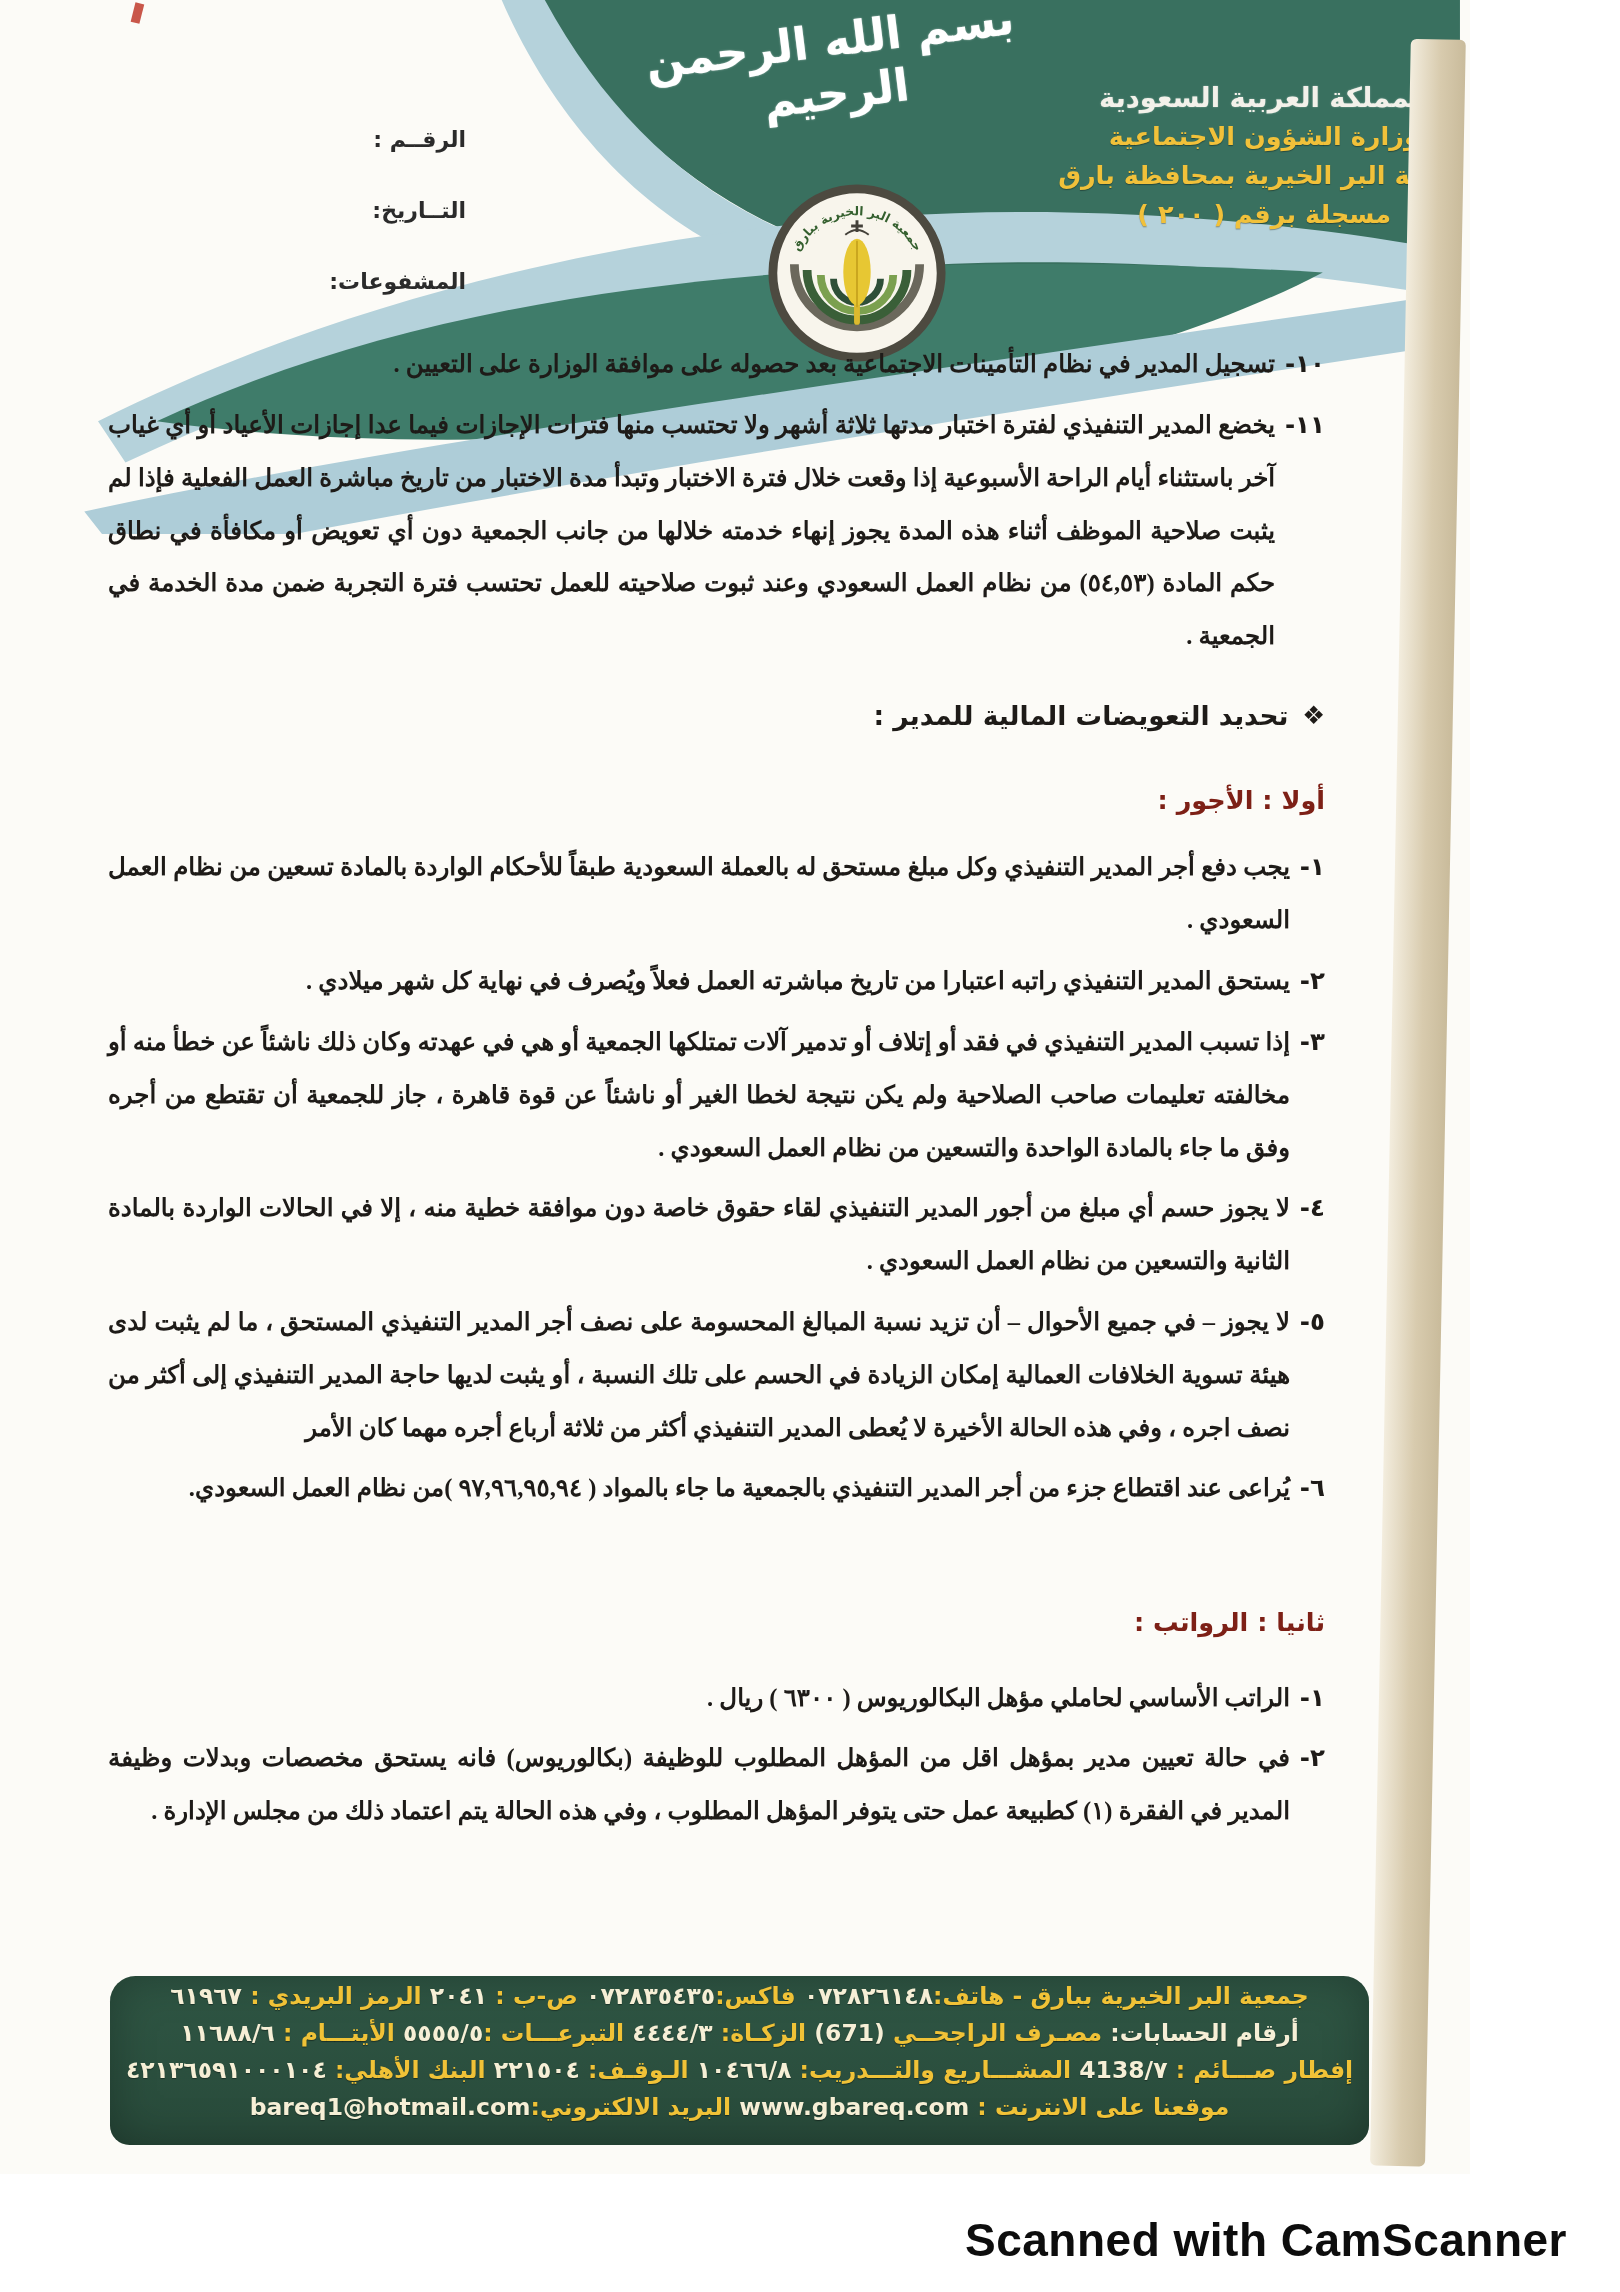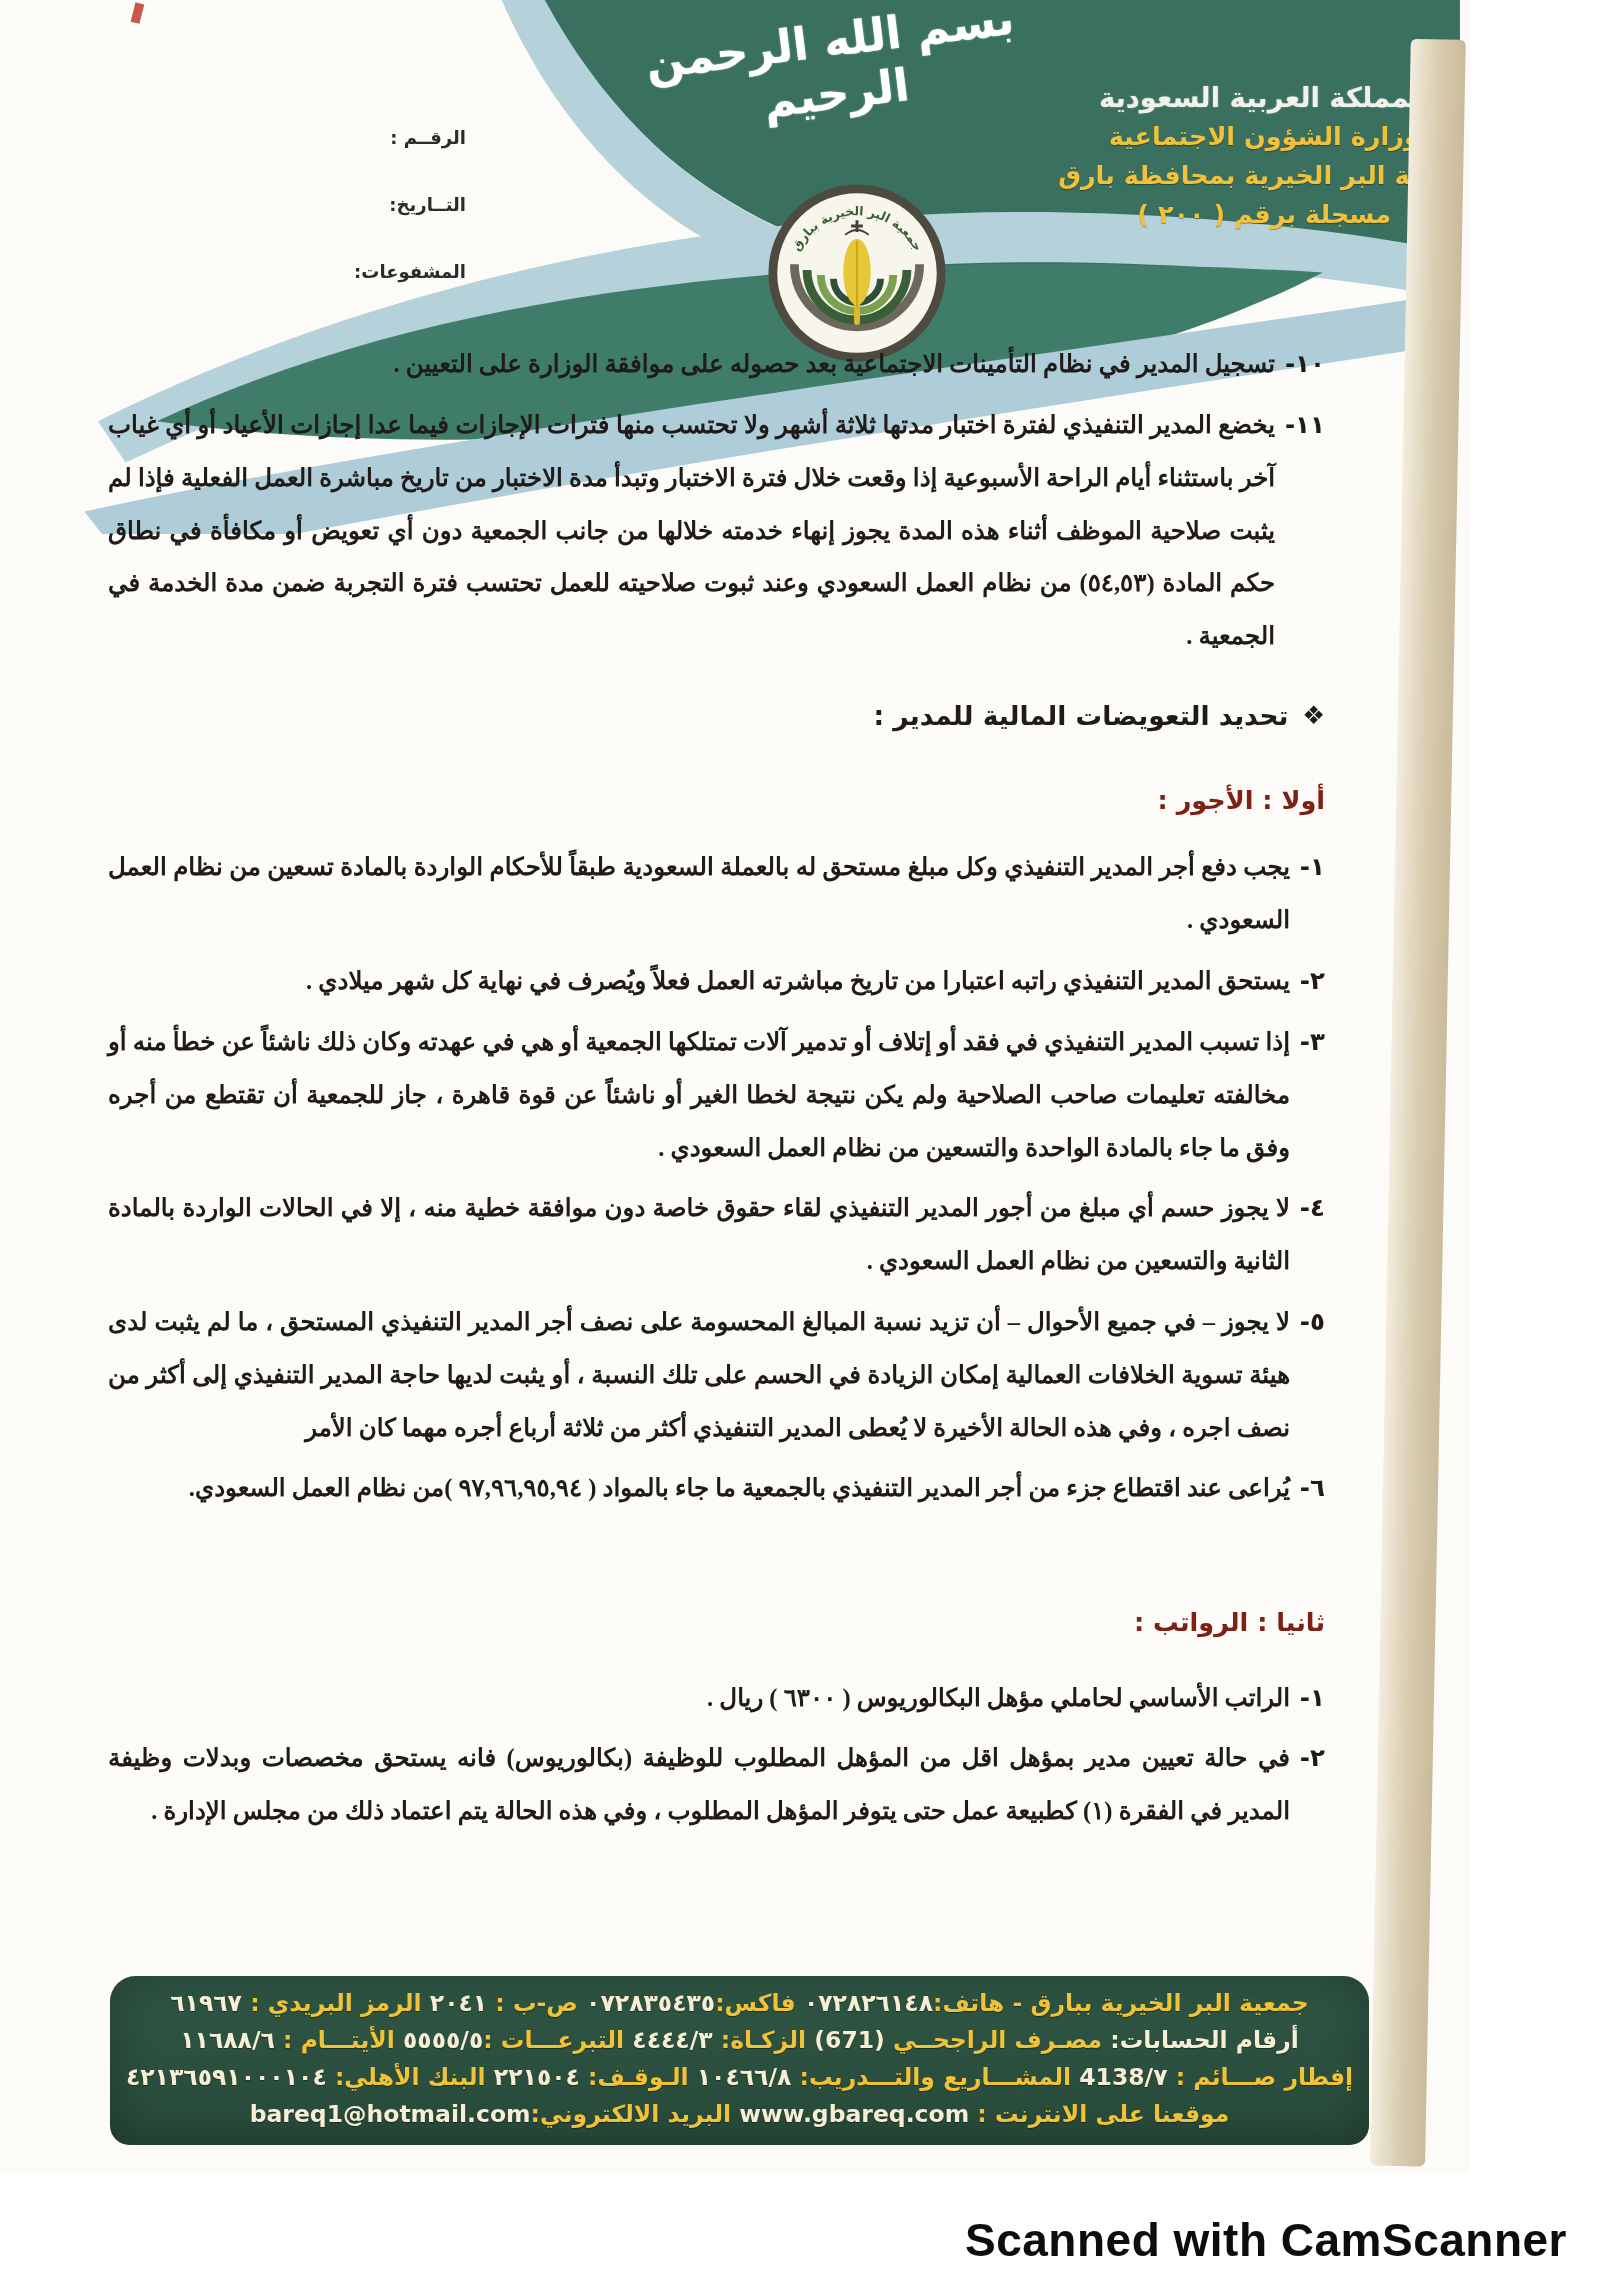--- a/index.html
+++ b/index.html
@@ -14,41 +14,41 @@
              color:#ffffff;font-size:45px;font-weight:bold;transform:rotate(-7deg);
              text-shadow:0 0 2px rgba(255,255,255,.55);letter-spacing:1px;}
   .orgblock{position:absolute;right:-14.7px;top:78px;width:421px;direction:rtl;text-align:center;line-height:39px;}
   .orgblock div{white-space:nowrap;}
   .org1{color:#f3f1ea;font-size:27.4px;font-weight:bold;text-shadow:0 0 2px rgba(255,255,255,.4);}
   .org2,.org3,.org4{color:#f1c13a;font-size:25.5px;font-weight:bold;text-shadow:0 1px 1px rgba(0,0,0,.35);}
 
   .logo{position:absolute;left:766px;top:182px;width:182px;height:182px;z-index:4;}
 
   .form-fields{position:absolute;left:245px;top:127px;width:221px;direction:rtl;text-align:right;z-index:2;}
-  .ffield{font-size:18px;font-weight:bold;color:#2b2b2b;margin-bottom:46px;}
+  .ffield{font-size:22px;font-weight:bold;color:#2b2b2b;margin-bottom:46px;}
 
   .red-mark{position:absolute;left:133px;top:2.9px;width:8.8px;height:19.6px;background:#c0392b;
             transform:rotate(14deg);opacity:.85;z-index:2;}
 
   
   .bodytext{position:absolute;left:108px;right:145px;top:338px;direction:rtl;z-index:5;
             color:#1e1b18;font-weight:bold;font-size:24.5px;}
   .item{display:flex;gap:9.8px;margin-bottom:7.8px;}
   .num{line-height:2.16;white-space:nowrap;}
   .txt{flex:1;line-height:2.16;text-align:justify;text-align-last:right;font-family:Liberation Serif, serif;}
   .heading{margin:25.5px 0 3.9px;font-size:26.5px;display:flex;gap:13.7px;align-items:center;line-height:2;}
   .diamond{font-size:25.5px;}
   .subtitle{color:#7d2016;font-size:25.5px;margin:33px 0 15.7px;line-height:2;}
   .subtitle.second{margin-top:82px;margin-bottom:23.5px;}
 
   
   .footer{position:absolute;left:110px;top:1976px;width:1259px;height:169px;z-index:6;
           background:linear-gradient(180deg,#2f5644 0%,#284a3a 100%);
           border-radius:25.5px 25.5px 19.6px 19.6px;box-shadow:inset 0 0 45px rgba(0,0,0,.28);
-          overflow:hidden;padding-top:9px;box-sizing:border-box;}
+          overflow:hidden;padding-top:2px;box-sizing:border-box;}
   .fline{direction:rtl;text-align:center;font-weight:bold;font-size:23.5px;line-height:37px;white-space:nowrap;}
   .seg.gold{color:#f0c237;text-shadow:0 1px 1px rgba(0,0,0,.4);}
   .seg.pale{color:#f6efd6;text-shadow:0 1px 1px rgba(0,0,0,.4);}
 
   
   .edge{position:absolute;left:1370px;top:39px;width:55px;height:2127px;z-index:7;
         background:linear-gradient(90deg,#f3edde 0%,#d8cbae 55%,#c9bb9b 100%);
         transform:rotate(1.1deg);transform-origin:50% 100%;border-radius:5.9px;}
   .camscanner{position:absolute;left:965px;top:2213px;z-index:8;color:#0d0d0d;
               font-family:"Liberation Sans",sans-serif;font-weight:700;font-size:46px;letter-spacing:0.5px;}

